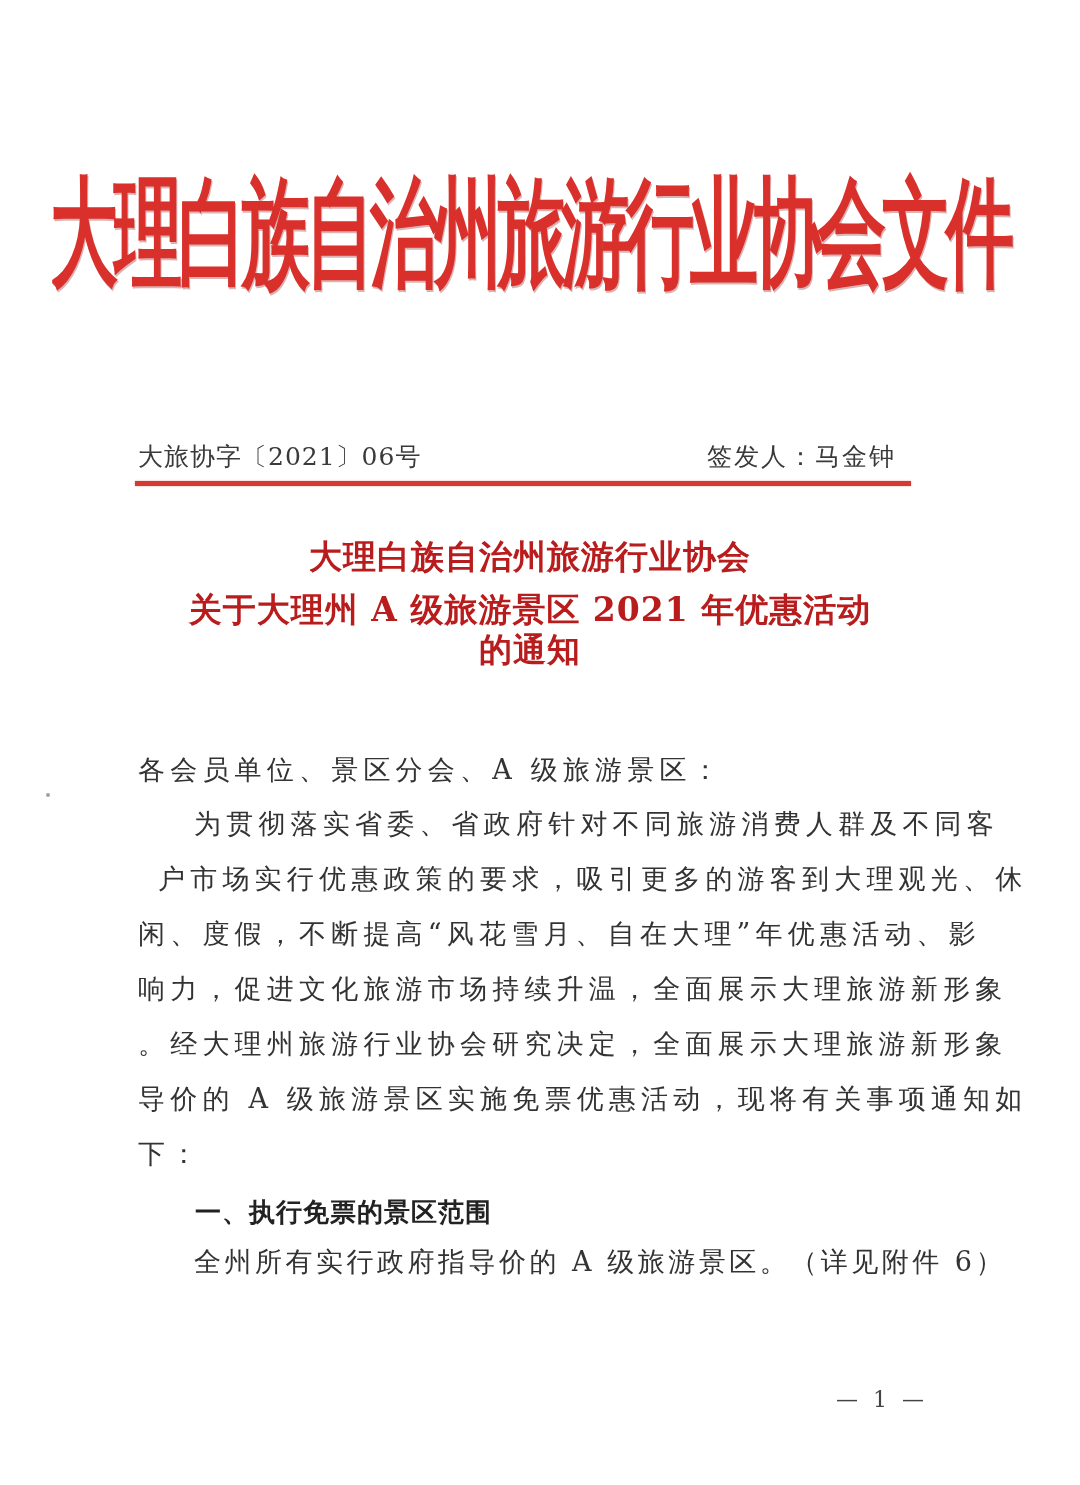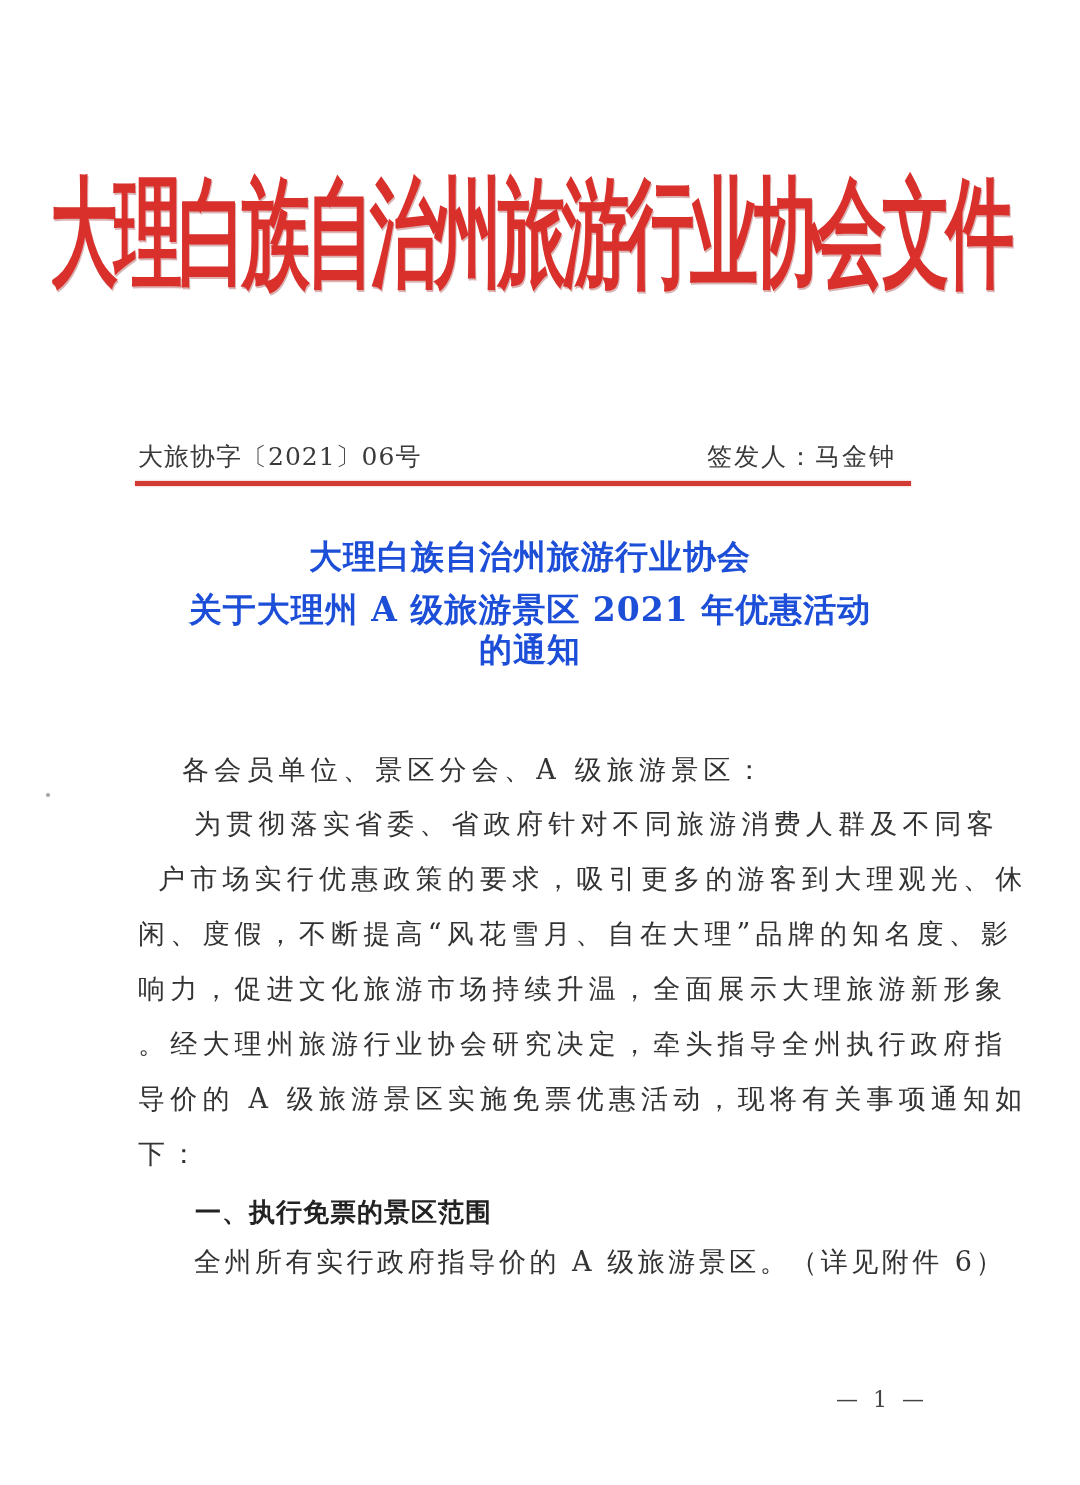--- a/index.html
+++ b/index.html
@@ -9,21 +9,21 @@
   .masthead { left: 130px; top: 215px; width: 800px; height: 160px;
     display: flex; justify-content: center; }
   .masthead span { color: #d9302c; font-family: "DejaVu Sans", sans-serif; font-weight: bold;
     font-size: 68px; letter-spacing: -4px; display: inline-block; transform: scaleY(1.75);
     text-shadow: 1px 1px 0 rgba(150,40,40,0.35); white-space: nowrap; }
   .docnum { left: 138px; top: 440px; font-size: 25px; color: #3a3a3a; letter-spacing: 1px; }
   .issuer { right: 184px; top: 440px; font-size: 25px; color: #3a3a3a; letter-spacing: 2px; margin-left: 48px; }
   .redrule { left: 135px; top: 481px; width: 776px; height: 5px; background: #d23a34;
     box-shadow: 0 0 2px rgba(210,58,52,0.5); }
   .title { left: 130px; width: 800px; text-align: center; font-weight: bold;
-    font-size: 33px; color: #1d4ed8; letter-spacing: 1px; }
+    font-size: 33px; color: #b91c1c; letter-spacing: 1px; }
   .body-line { left: 138px; font-size: 27px; color: #333; letter-spacing: 5.2px; white-space: nowrap; }
   .heading1 { left: 195px; top: 1195px; font-family: "DejaVu Sans", sans-serif; font-weight: bold;
     font-size: 26px; color: #222; letter-spacing: 1px; }
   .pagenum { left: 836px; top: 1387px; font-size: 22px; color: #444; letter-spacing: 4px; }
   .speck { left: 46px; top: 793px; width: 4px; height: 4px; background: #777; border-radius: 50%; opacity: 0.7; }
 </style>
 </head>
 <body>
 
 <div class="abs masthead">
@@ -33,25 +33,25 @@
 <div class="abs docnum">大旅协字〔2021〕06号</div>
 <div class="abs issuer">签发人：马金钟</div>
 <div class="abs redrule"></div>
 
 <div class="abs title" style="top:535px;">大理白族自治州旅游行业协会</div>
 <div class="abs title" style="top:588px;">关于大理州 A 级旅游景区 2021 年优惠活动</div>
 <div class="abs title" style="top:628px;">的通知</div>
 
 <div class="abs speck"></div>
 
-<div class="abs body-line" style="top:752px;margin-left:44px;">各会员单位、景区分会、A 级旅游景区：</div>
+<div class="abs body-line" style="top:752px;">各会员单位、景区分会、A 级旅游景区：</div>
 <div class="abs body-line" style="top:806px; left:194px;text-align:center;">为贯彻落实省委、省政府针对不同旅游消费人群及不同客</div>
 <div class="abs body-line" style="top:861px;margin-left:20px;">户市场实行优惠政策的要求，吸引更多的游客到大理观光、休</div>
-<div class="abs body-line" style="top:916px;">闲、度假，不断提高“风花雪月、自在大理”品牌的知名度、影</div>
+<div class="abs body-line" style="top:916px;">闲、度假，不断提高“风花雪月、自在大理”年优惠活动、影</div>
 <div class="abs body-line" style="top:971px;">响力，促进文化旅游市场持续升温，全面展示大理旅游新形象</div>
-<div class="abs body-line" style="top:1026px;">。经大理州旅游行业协会研究决定，牵头指导全州执行政府指</div>
+<div class="abs body-line" style="top:1026px;">。经大理州旅游行业协会研究决定，全面展示大理旅游新形象</div>
 <div class="abs body-line" style="top:1081px;">导价的 A 级旅游景区实施免票优惠活动，现将有关事项通知如</div>
 <div class="abs body-line" style="top:1136px;">下：</div>
 
 <div class="abs heading1">一、执行免票的景区范围</div>
 <div class="abs body-line" style="top:1244px; left:194px; letter-spacing:3.5px;">全州所有实行政府指导价的 A 级旅游景区。（详见附件 6）</div>
 
 <div class="abs pagenum">— 1 —</div>
 
 </body></html>

